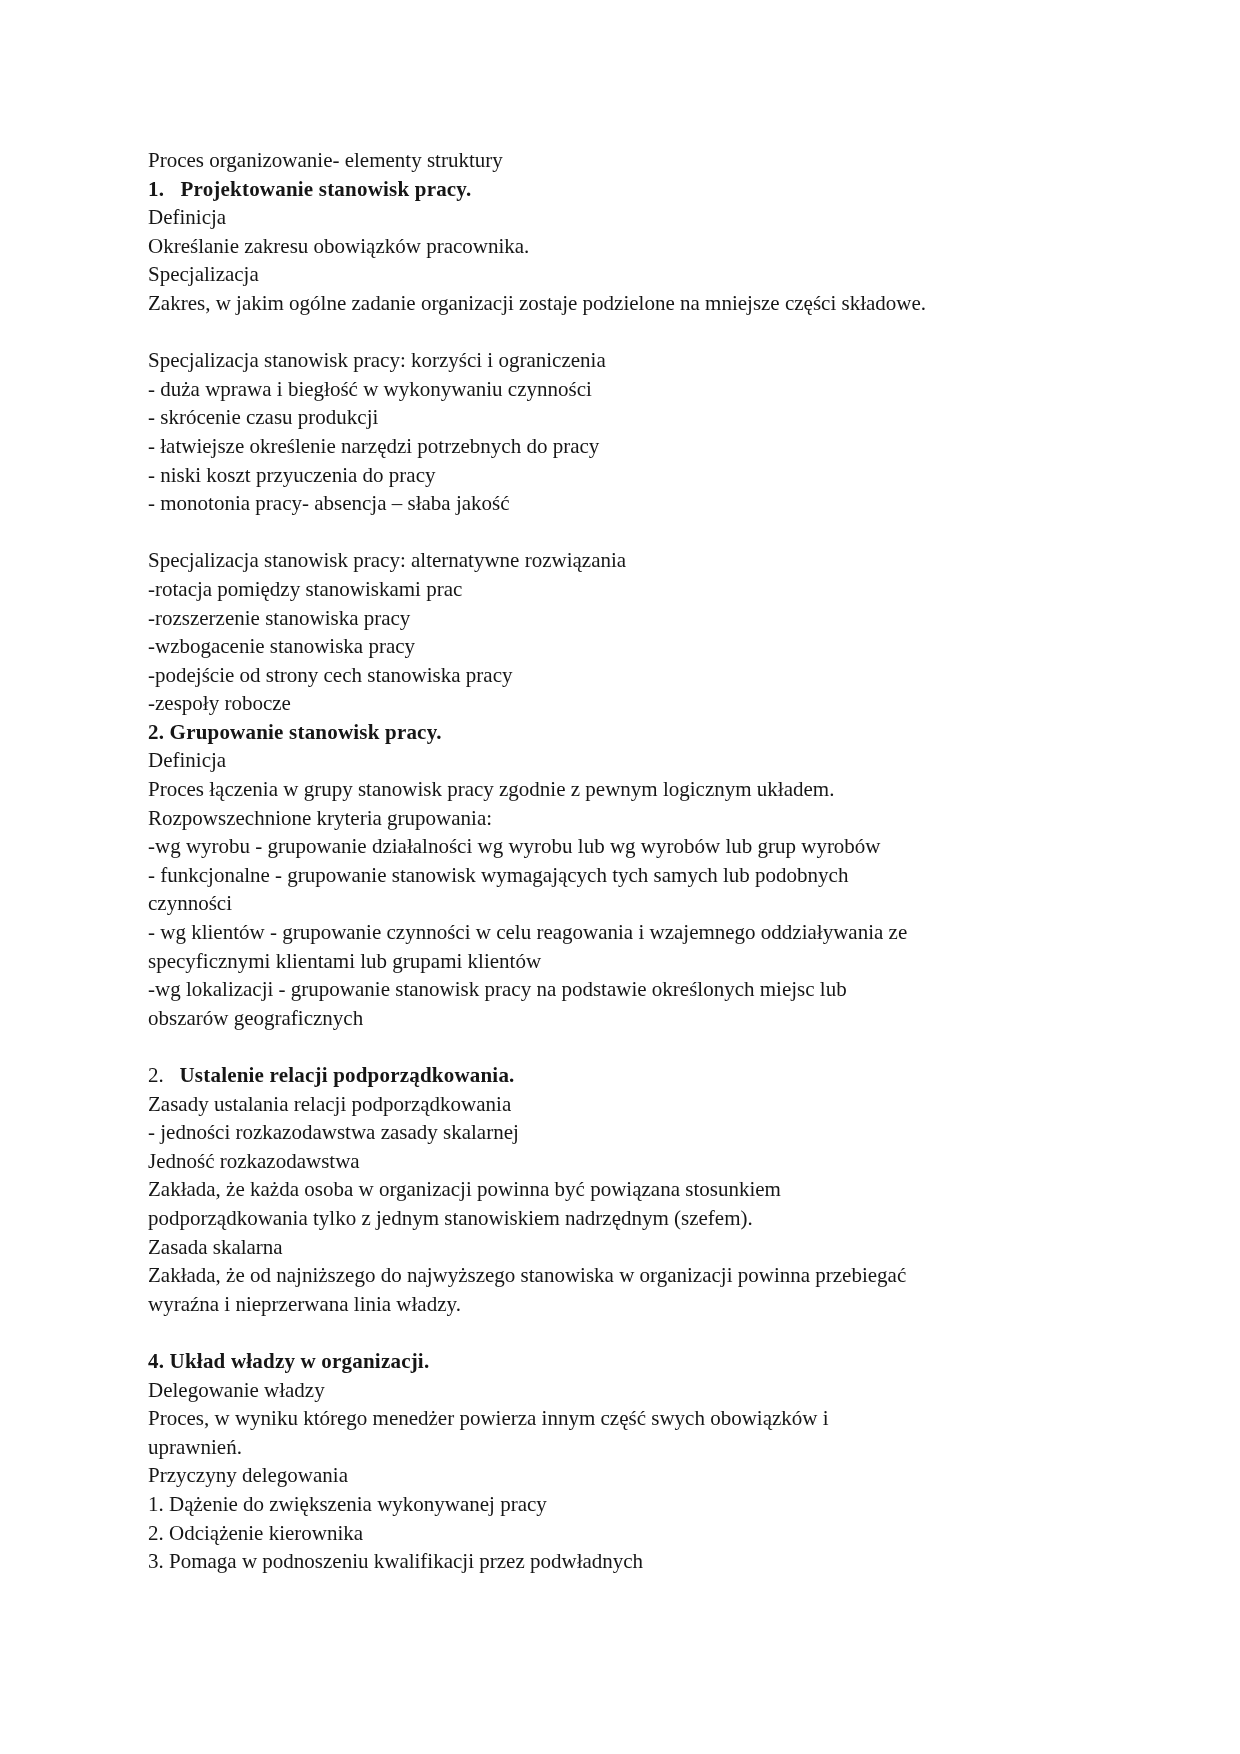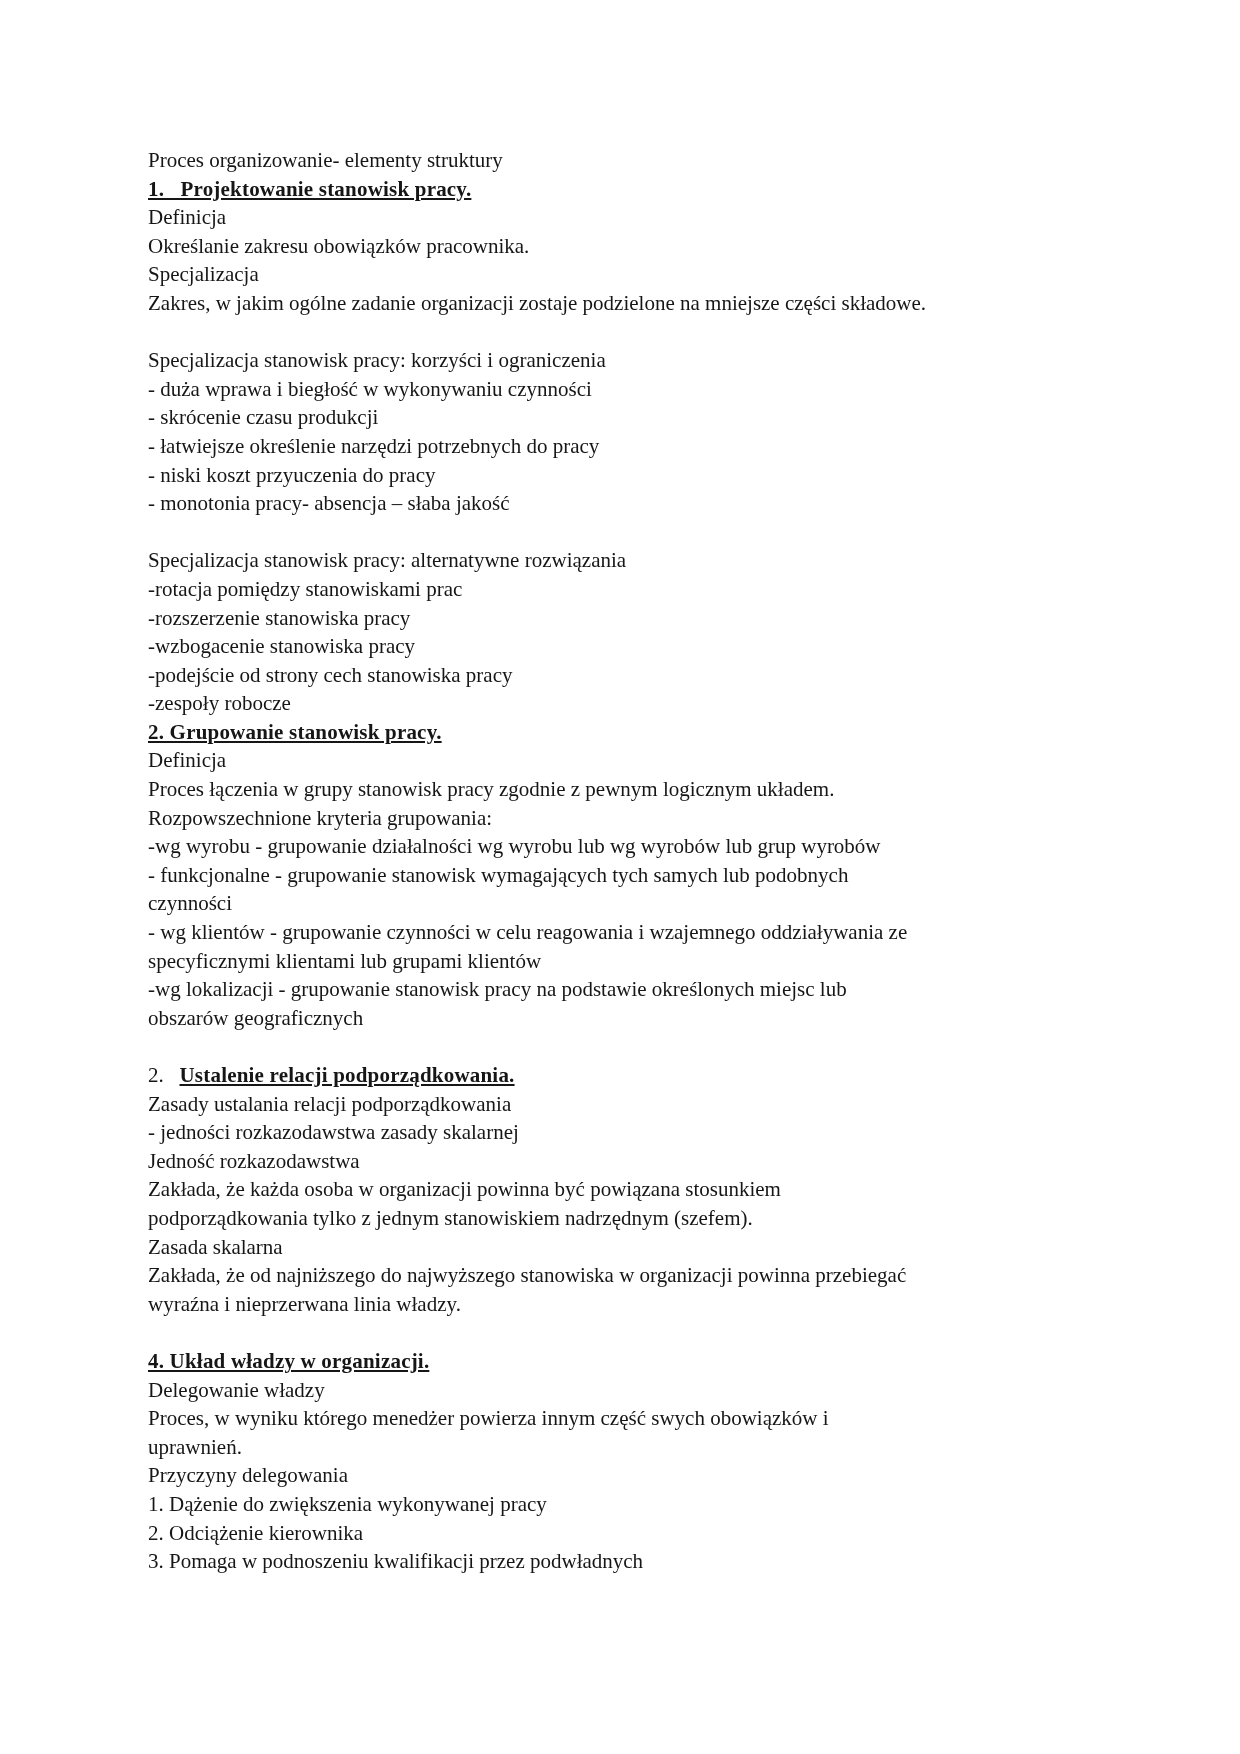--- a/index.html
+++ b/index.html
@@ -26,21 +26,20 @@
     line-height: 28.6px;
     color: #161616;
     white-space: pre;
   }
   .line {
     min-height: 28.6px;
   }
   .bold {
     font-weight: 700;
     letter-spacing: 0.2px;
-    text-decoration: underline;
   }
 </style>
 </head>
 <body>
 
 <div class="page">
   <div class="doc" id="doc-body"><div class="line"><span class="">Proces organizowanie- elementy struktury</span></div><div class="line"><span class="bold">1.&nbsp;&nbsp; Projektowanie stanowisk pracy.</span></div><div class="line"><span class="">Definicja</span></div><div class="line"><span class="">Określanie zakresu obowiązków pracownika.</span></div><div class="line"><span class="">Specjalizacja</span></div><div class="line"><span class="">Zakres, w jakim ogólne zadanie organizacji zostaje podzielone na mniejsze części składowe.</span></div><div class="line">&nbsp;</div><div class="line"><span class="">Specjalizacja stanowisk pracy: korzyści i ograniczenia</span></div><div class="line"><span class="">- duża wprawa i biegłość w wykonywaniu czynności</span></div><div class="line"><span class="">- skrócenie czasu produkcji</span></div><div class="line"><span class="">- łatwiejsze określenie narzędzi potrzebnych do pracy</span></div><div class="line"><span class="">- niski koszt przyuczenia do pracy</span></div><div class="line"><span class="">- monotonia pracy- absencja – słaba jakość</span></div><div class="line">&nbsp;</div><div class="line"><span class="">Specjalizacja stanowisk pracy: alternatywne rozwiązania</span></div><div class="line"><span class="">-rotacja pomiędzy stanowiskami prac</span></div><div class="line"><span class="">-rozszerzenie stanowiska pracy</span></div><div class="line"><span class="">-wzbogacenie stanowiska pracy</span></div><div class="line"><span class="">-podejście od strony cech stanowiska pracy</span></div><div class="line"><span class="">-zespoły robocze</span></div><div class="line"><span class="bold">2. Grupowanie stanowisk pracy.</span></div><div class="line"><span class="">Definicja</span></div><div class="line"><span class="">Proces łączenia w grupy stanowisk pracy zgodnie z pewnym logicznym układem.</span></div><div class="line"><span class="">Rozpowszechnione kryteria grupowania:</span></div><div class="line"><span class="">-wg wyrobu - grupowanie działalności wg wyrobu lub wg wyrobów lub grup wyrobów</span></div><div class="line"><span class="">- funkcjonalne - grupowanie stanowisk wymagających tych samych lub podobnych</span></div><div class="line"><span class="">czynności</span></div><div class="line"><span class="">- wg klientów - grupowanie czynności w celu reagowania i wzajemnego oddziaływania ze</span></div><div class="line"><span class="">specyficznymi klientami lub grupami klientów</span></div><div class="line"><span class="">-wg lokalizacji - grupowanie stanowisk pracy na podstawie określonych miejsc lub</span></div><div class="line"><span class="">obszarów geograficznych</span></div><div class="line">&nbsp;</div><div class="line"><span class="">2.&nbsp;&nbsp; </span><span class="bold">Ustalenie relacji podporządkowania.</span></div><div class="line"><span class="">Zasady ustalania relacji podporządkowania</span></div><div class="line"><span class="">- jedności rozkazodawstwa zasady skalarnej</span></div><div class="line"><span class="">Jedność rozkazodawstwa</span></div><div class="line"><span class="">Zakłada, że każda osoba w organizacji powinna być powiązana stosunkiem</span></div><div class="line"><span class="">podporządkowania tylko z jednym stanowiskiem nadrzędnym (szefem).</span></div><div class="line"><span class="">Zasada skalarna</span></div><div class="line"><span class="">Zakłada, że od najniższego do najwyższego stanowiska w organizacji powinna przebiegać</span></div><div class="line"><span class="">wyraźna i nieprzerwana linia władzy.</span></div><div class="line">&nbsp;</div><div class="line"><span class="bold">4. Układ władzy w organizacji.</span></div><div class="line"><span class="">Delegowanie władzy</span></div><div class="line"><span class="">Proces, w wyniku którego menedżer powierza innym część swych obowiązków i</span></div><div class="line"><span class="">uprawnień.</span></div><div class="line"><span class="">Przyczyny delegowania</span></div><div class="line"><span class="">1. Dążenie do zwiększenia wykonywanej pracy</span></div><div class="line"><span class="">2. Odciążenie kierownika</span></div><div class="line"><span class="">3. Pomaga w podnoszeniu kwalifikacji przez podwładnych</span></div></div>
 </div>
 
 </body></html>

